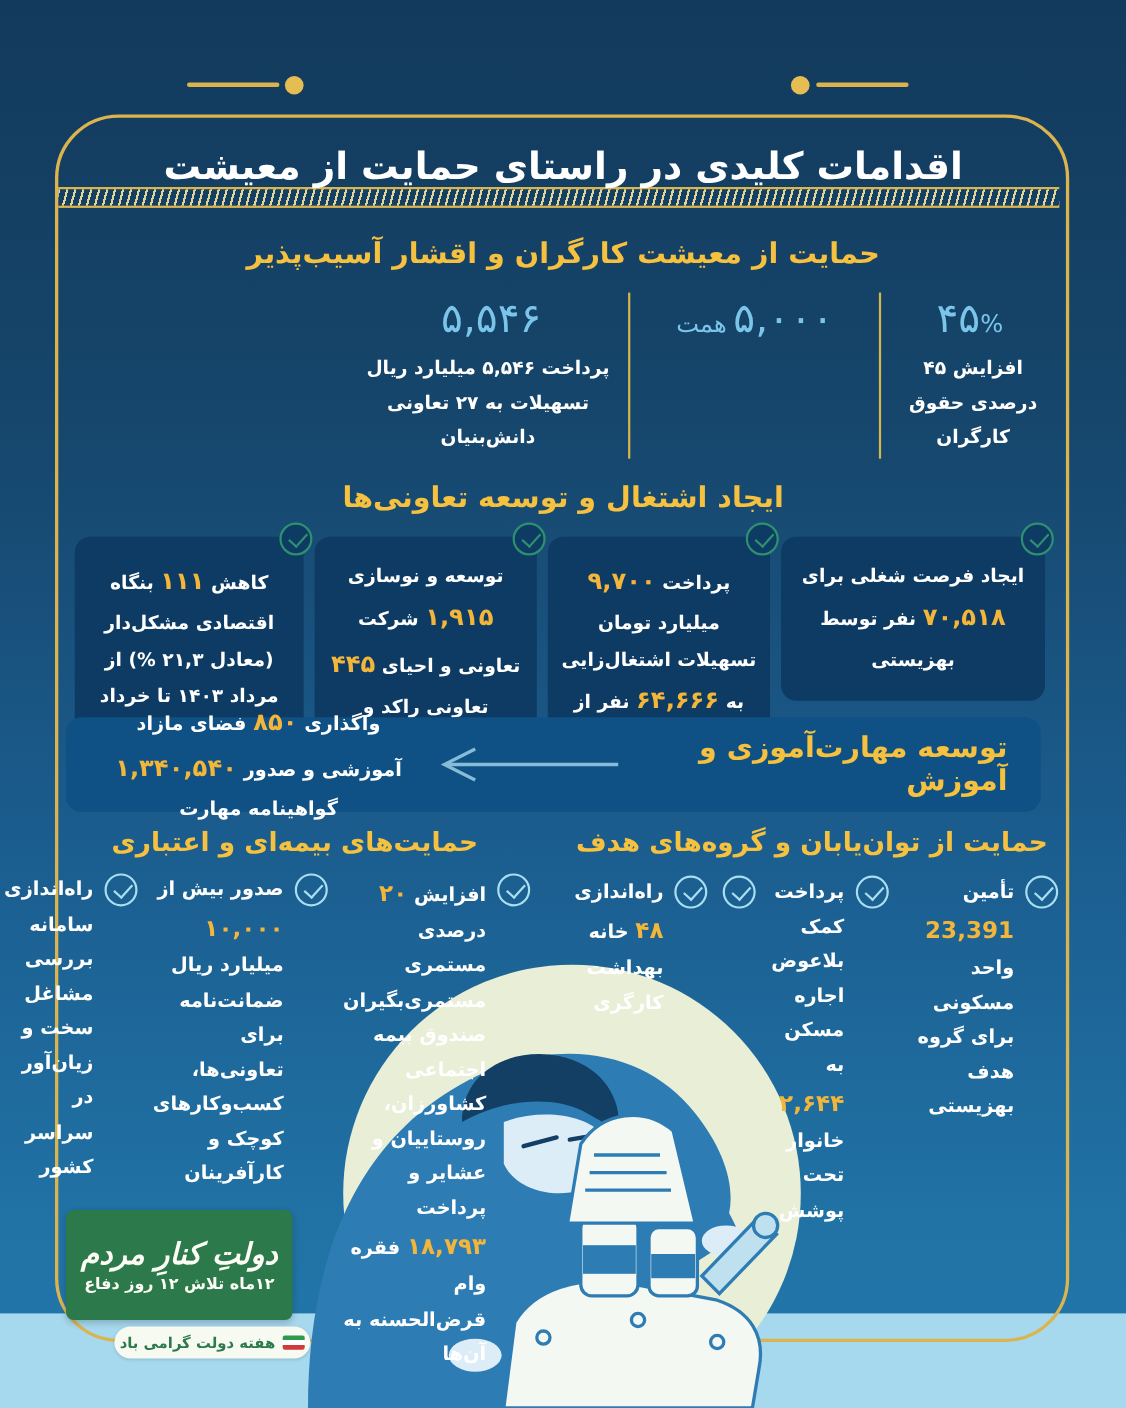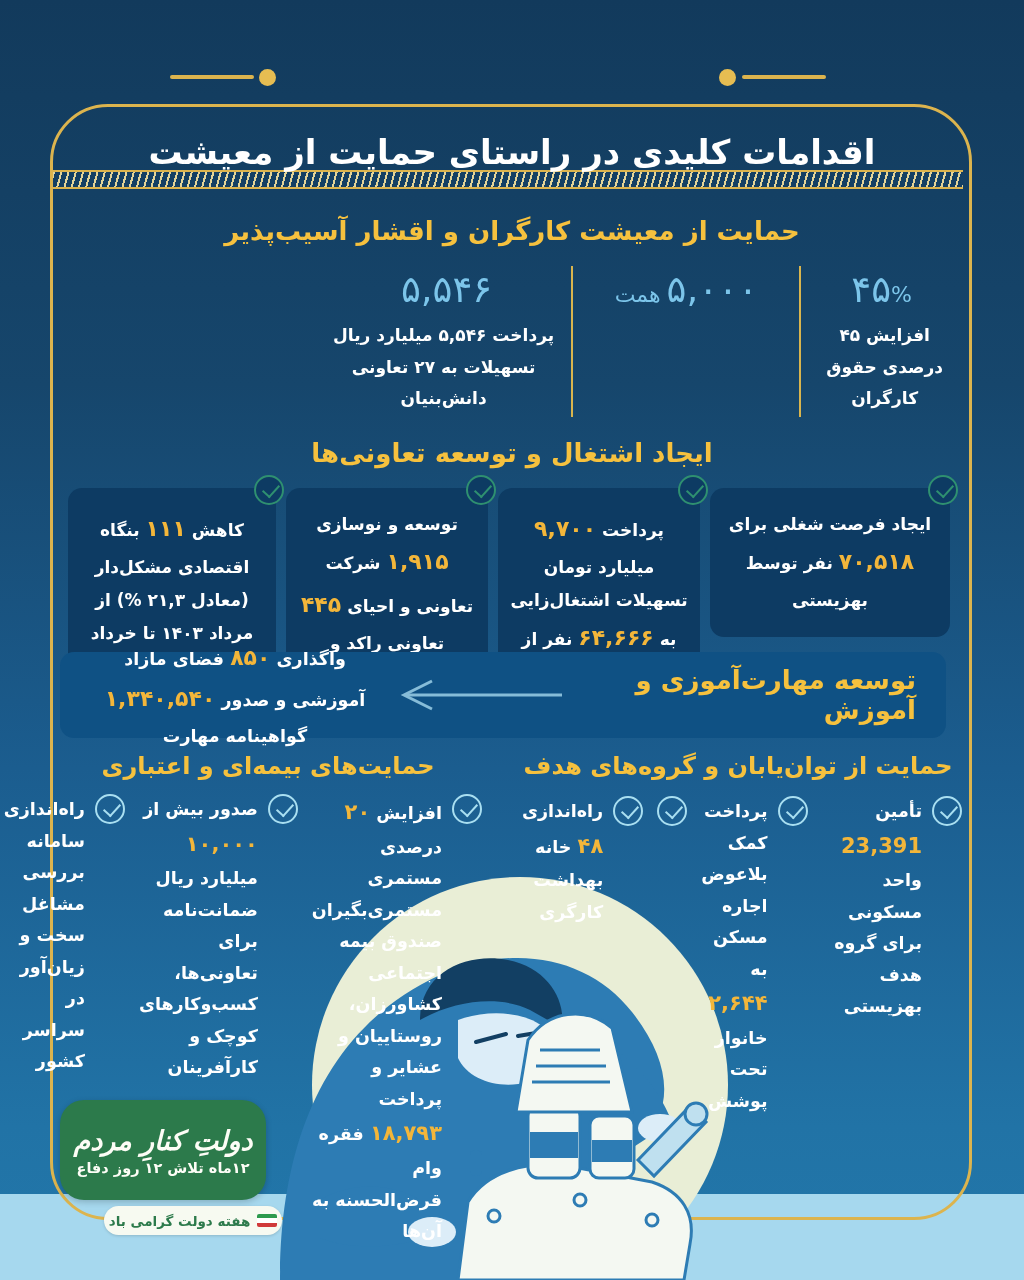--- a/index.html
+++ b/index.html
@@ -67,21 +67,21 @@
   .item .txt{font-size:17.5px;font-weight:bold;line-height:1.8;color:#fff;}
   .item .hl{font-size:21px;}
   .items-right .item:nth-child(2) .txt{max-width:255px;}
   .items-right .item:nth-child(3) .txt{max-width:268px;}
   .items-right .item:nth-child(4) .txt{max-width:200px;}
   .items-left .item:nth-child(2) .txt{max-width:255px;}
   .items-left .item:nth-child(3) .txt{max-width:210px;}
 
   .illus{position:absolute;left:280px;top:860px;width:460px;height:420px;z-index:1;}
 
-  .badge{position:absolute;left:60px;top:1100px;width:206px;height:100px;background:#2c7a4b;border-radius:24px;z-index:3;
+  .badge{position:absolute;left:60px;top:1100px;width:206px;height:100px;background:#2c7a4b;border-radius:7px;z-index:3;
     display:flex;flex-direction:column;align-items:center;justify-content:center;gap:4px;box-shadow:0 2px 6px rgba(0,0,0,.2);}
   .badge-slogan{font-family:"DejaVu Serif", serif;font-style:italic;font-weight:bold;font-size:27px;color:#fdfdf6;}
   .badge-sub{font-size:14.5px;font-weight:bold;color:#fdfdf6;}
   .pill{position:absolute;left:104px;top:1206px;width:178px;height:29px;background:#f7faf1;border-radius:15px;z-index:3;
     display:flex;align-items:center;justify-content:center;gap:7px;color:#2c7a4b;font-size:13.5px;font-weight:bold;box-shadow:0 1px 3px rgba(0,0,0,.15);}
   .flag{display:inline-block;width:20px;height:13px;border-radius:2px;flex:0 0 auto;
     background:linear-gradient(180deg,#2d9a4e 0 33%,#ffffff 33% 66%,#d03a3a 66% 100%);}
   .arrow-svg{flex:0 0 auto;}
 </style>
 </head>

